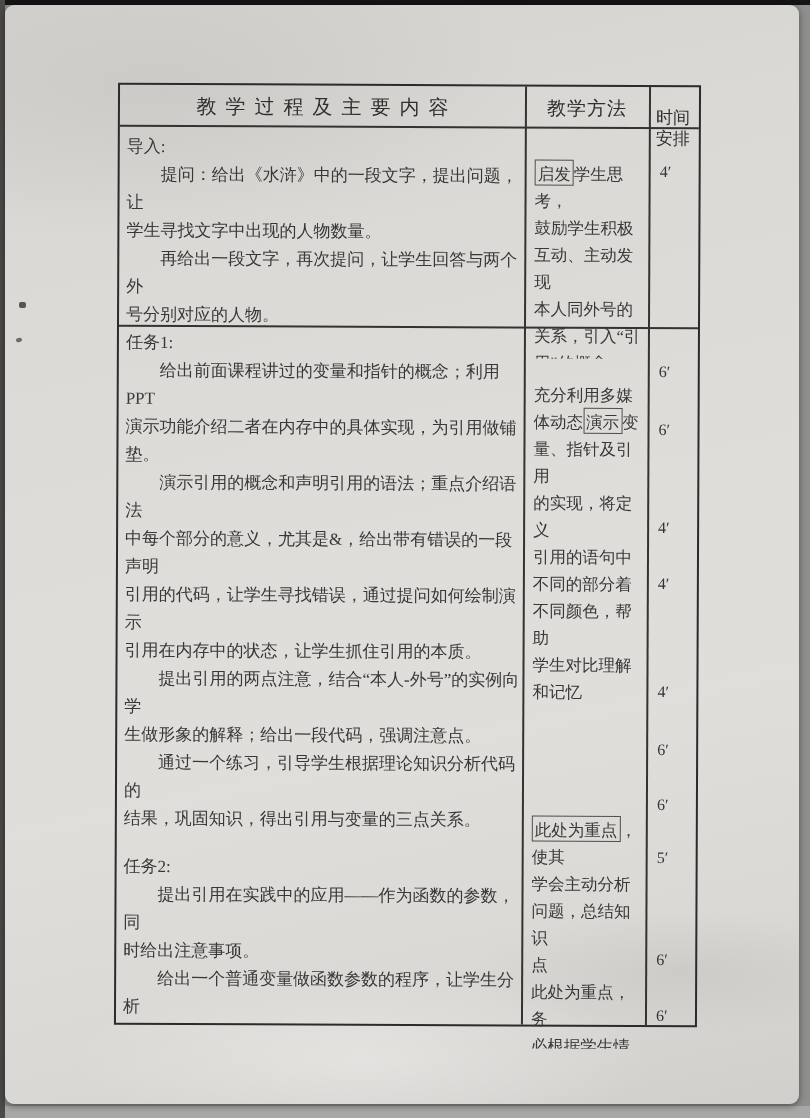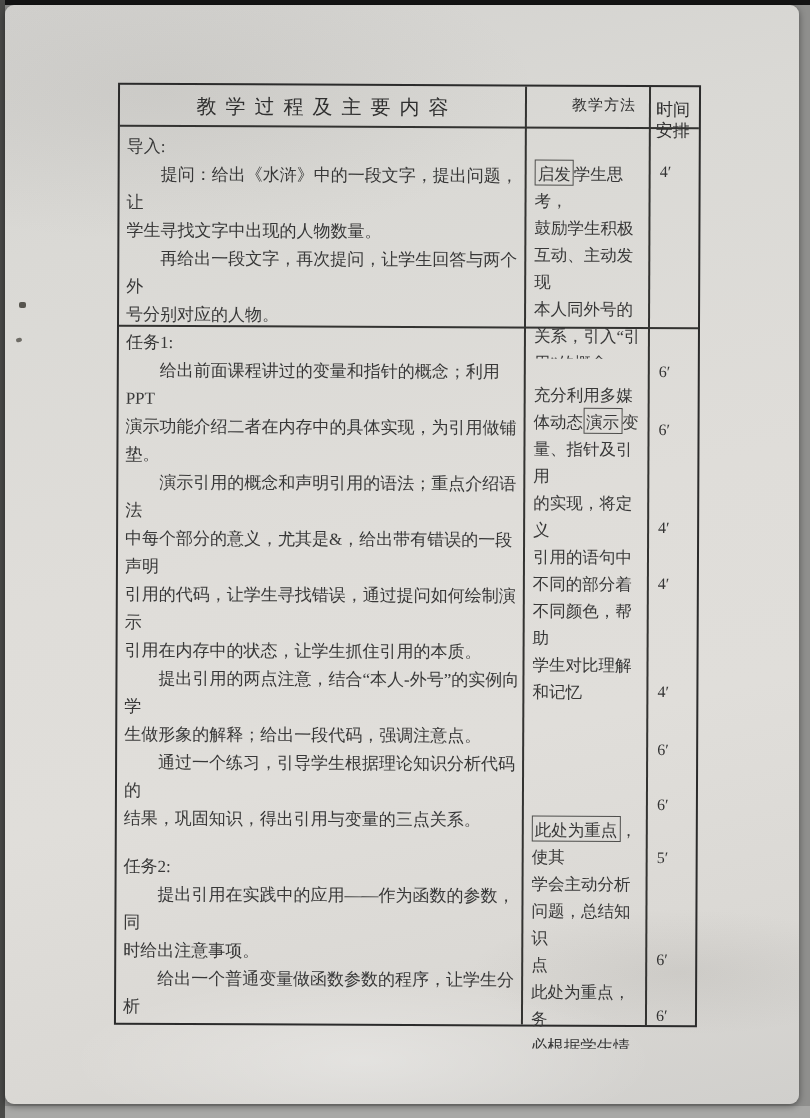--- a/index.html
+++ b/index.html
@@ -36,22 +36,22 @@
   }
   .vline{position:absolute;top:0;width:2px;height:100%;background:#333331;}
   .v1{left:405px;}
   .v2{left:529px;}
   .hline{position:absolute;left:0;width:100%;height:2px;background:#333331;}
   .h1{top:40px;}
   .h2{top:240px;}
 
   .hdr{position:absolute;text-align:center;color:#2f2f2f;}
   .hdr-content{left:0;top:8px;width:405px;font-size:20px;letter-spacing:9px;text-indent:9px;}
-  .hdr-method{left:424px;top:9px;width:120px;font-size:15px;letter-spacing:1px;}
-  .hdr-time{left:531px;top:0px;width:44px;font-size:17px;line-height:20.5px;padding-top:13px;}
+  .hdr-method{left:407px;top:9px;width:120px;font-size:19px;letter-spacing:1px;}
+  .hdr-time{left:531px;top:8px;width:44px;font-size:17px;line-height:20.5px;padding-top:13px;}
 
   .cell{position:absolute;overflow:hidden;}
   .content-col{font-size:17px;line-height:28px;}
   .content-col p{margin:0;text-indent:2em;white-space:pre-line;}
   .sec-title{white-space:pre-line;}
   .content-intro{left:0;top:42px;width:395px;height:196px;padding:6px 4px 0 7px;}
   .content-main{left:0;top:242px;width:395px;height:692px;padding:2px 4px 0 7px;}
   .t2-title{margin-top:20px;}
 
   .method-col{font-size:16.5px;line-height:27px;white-space:pre-line;letter-spacing:0px;}

